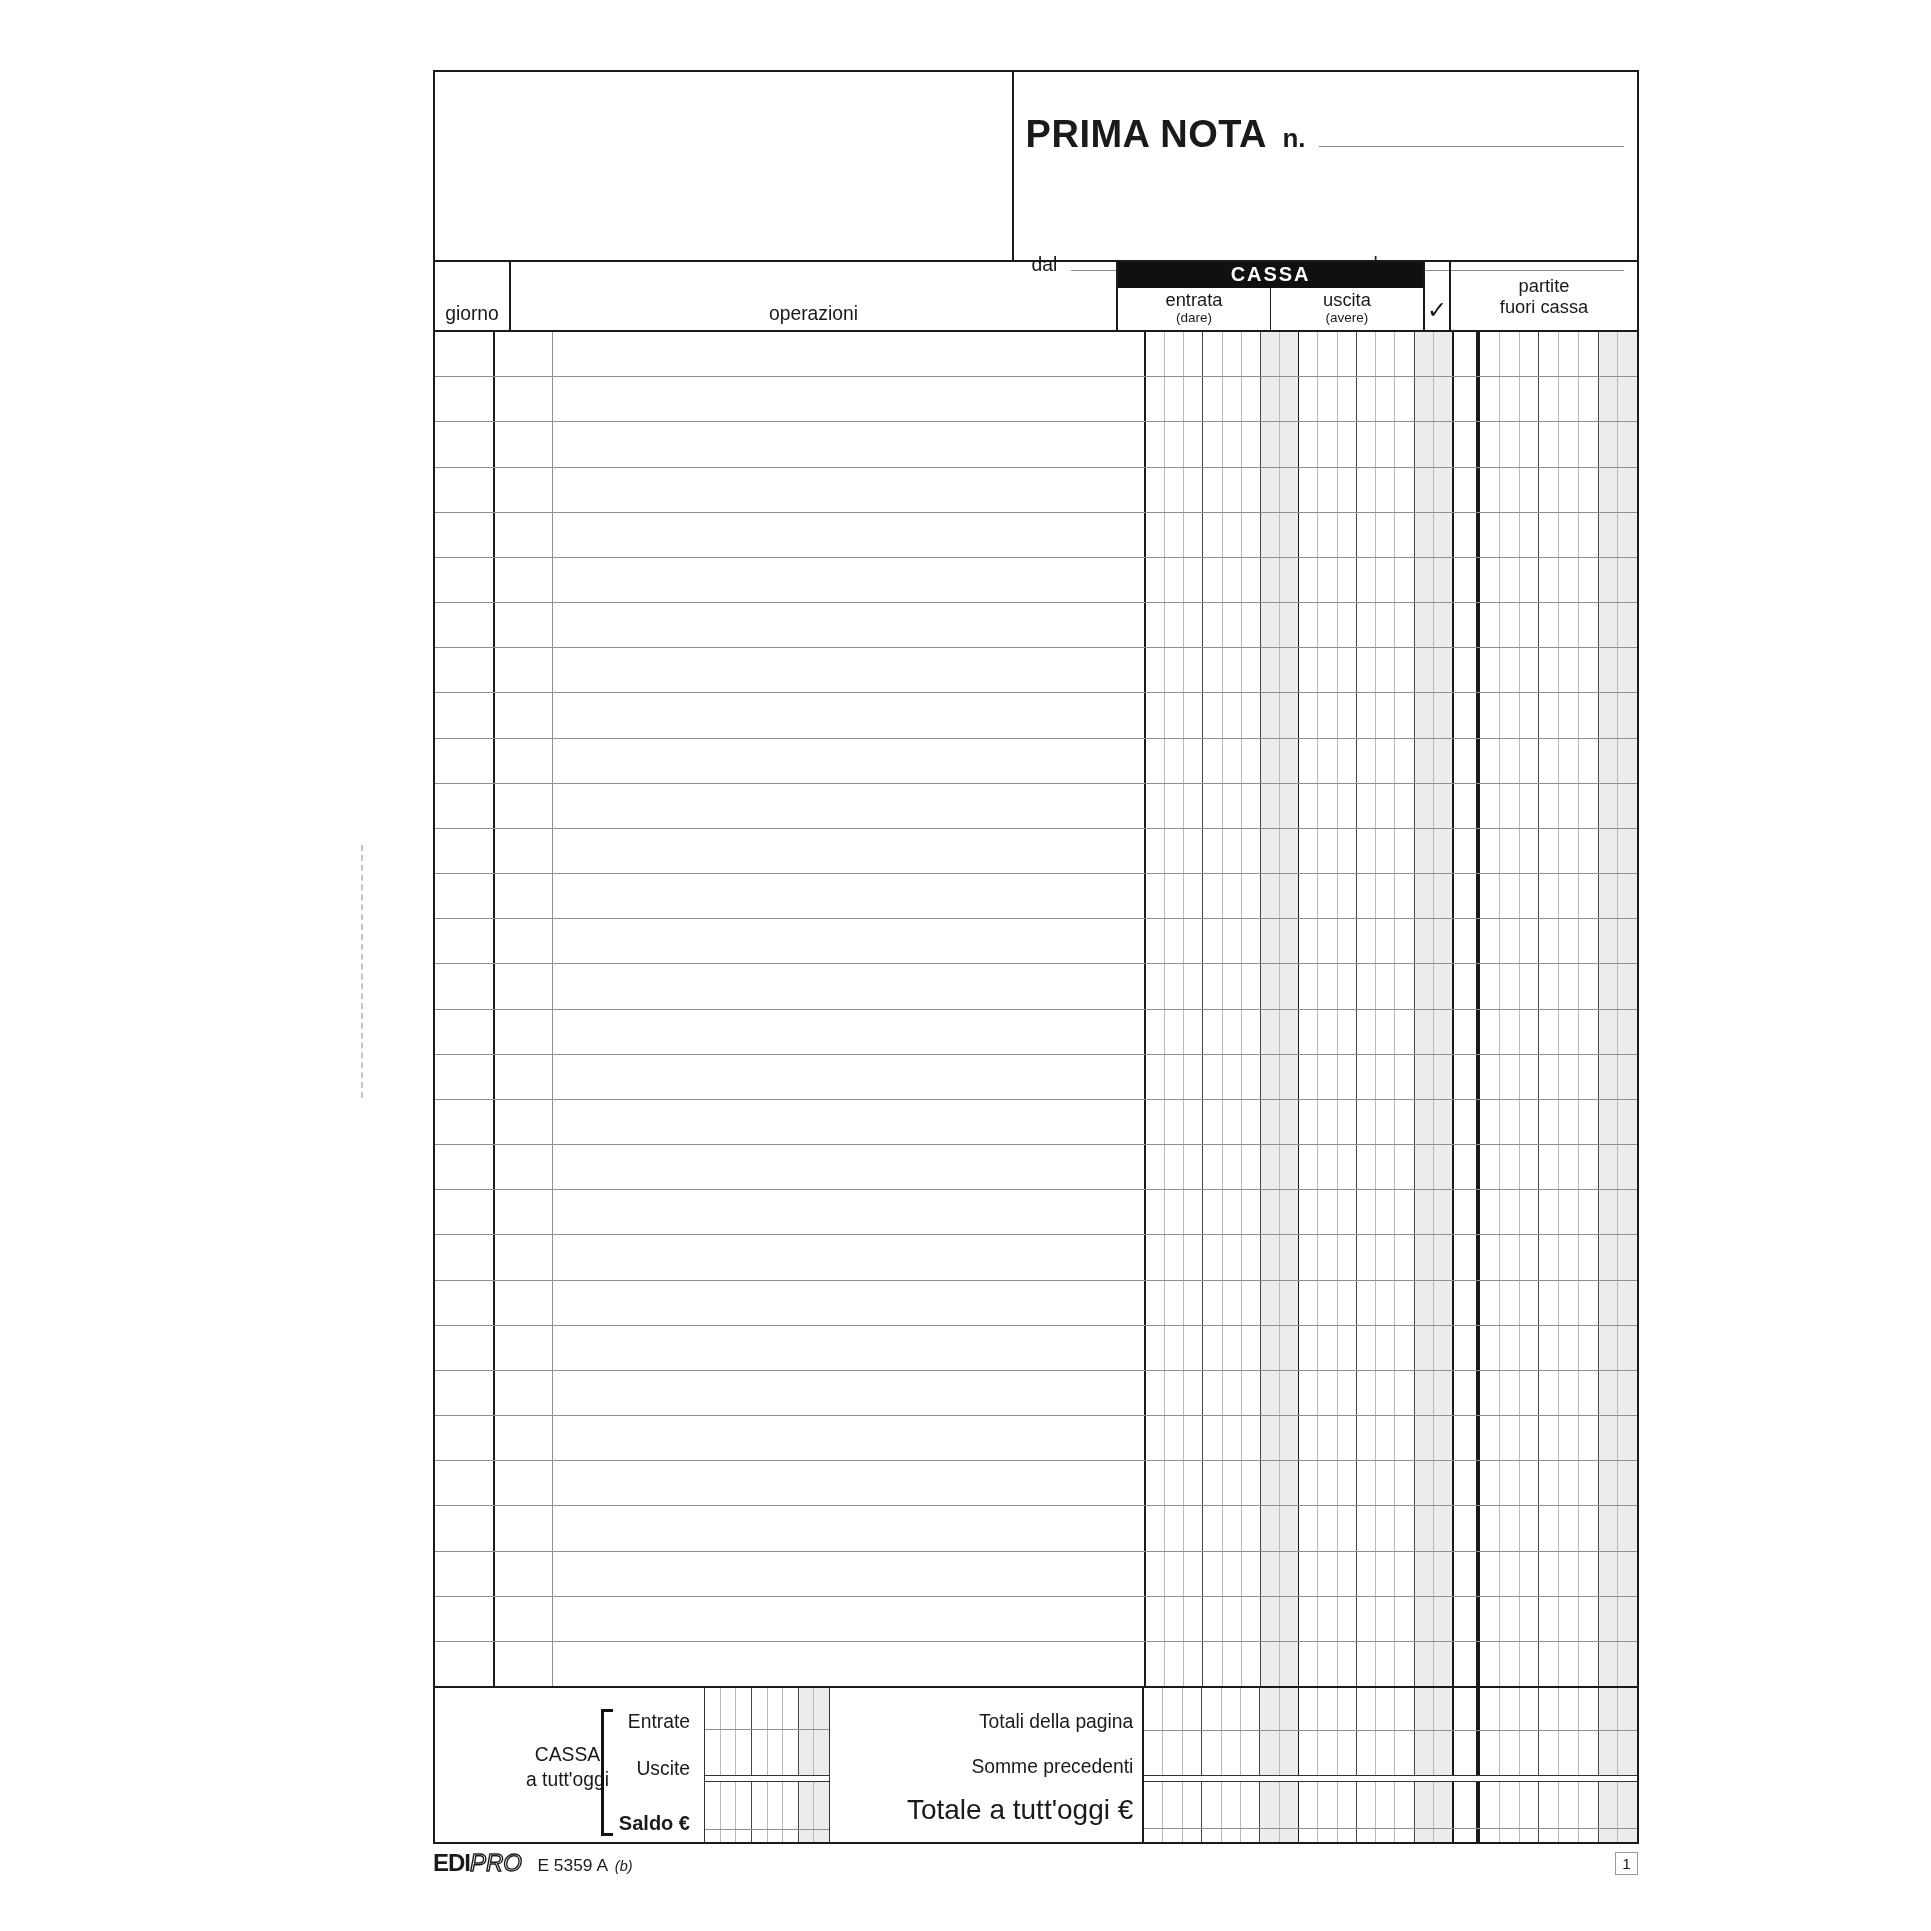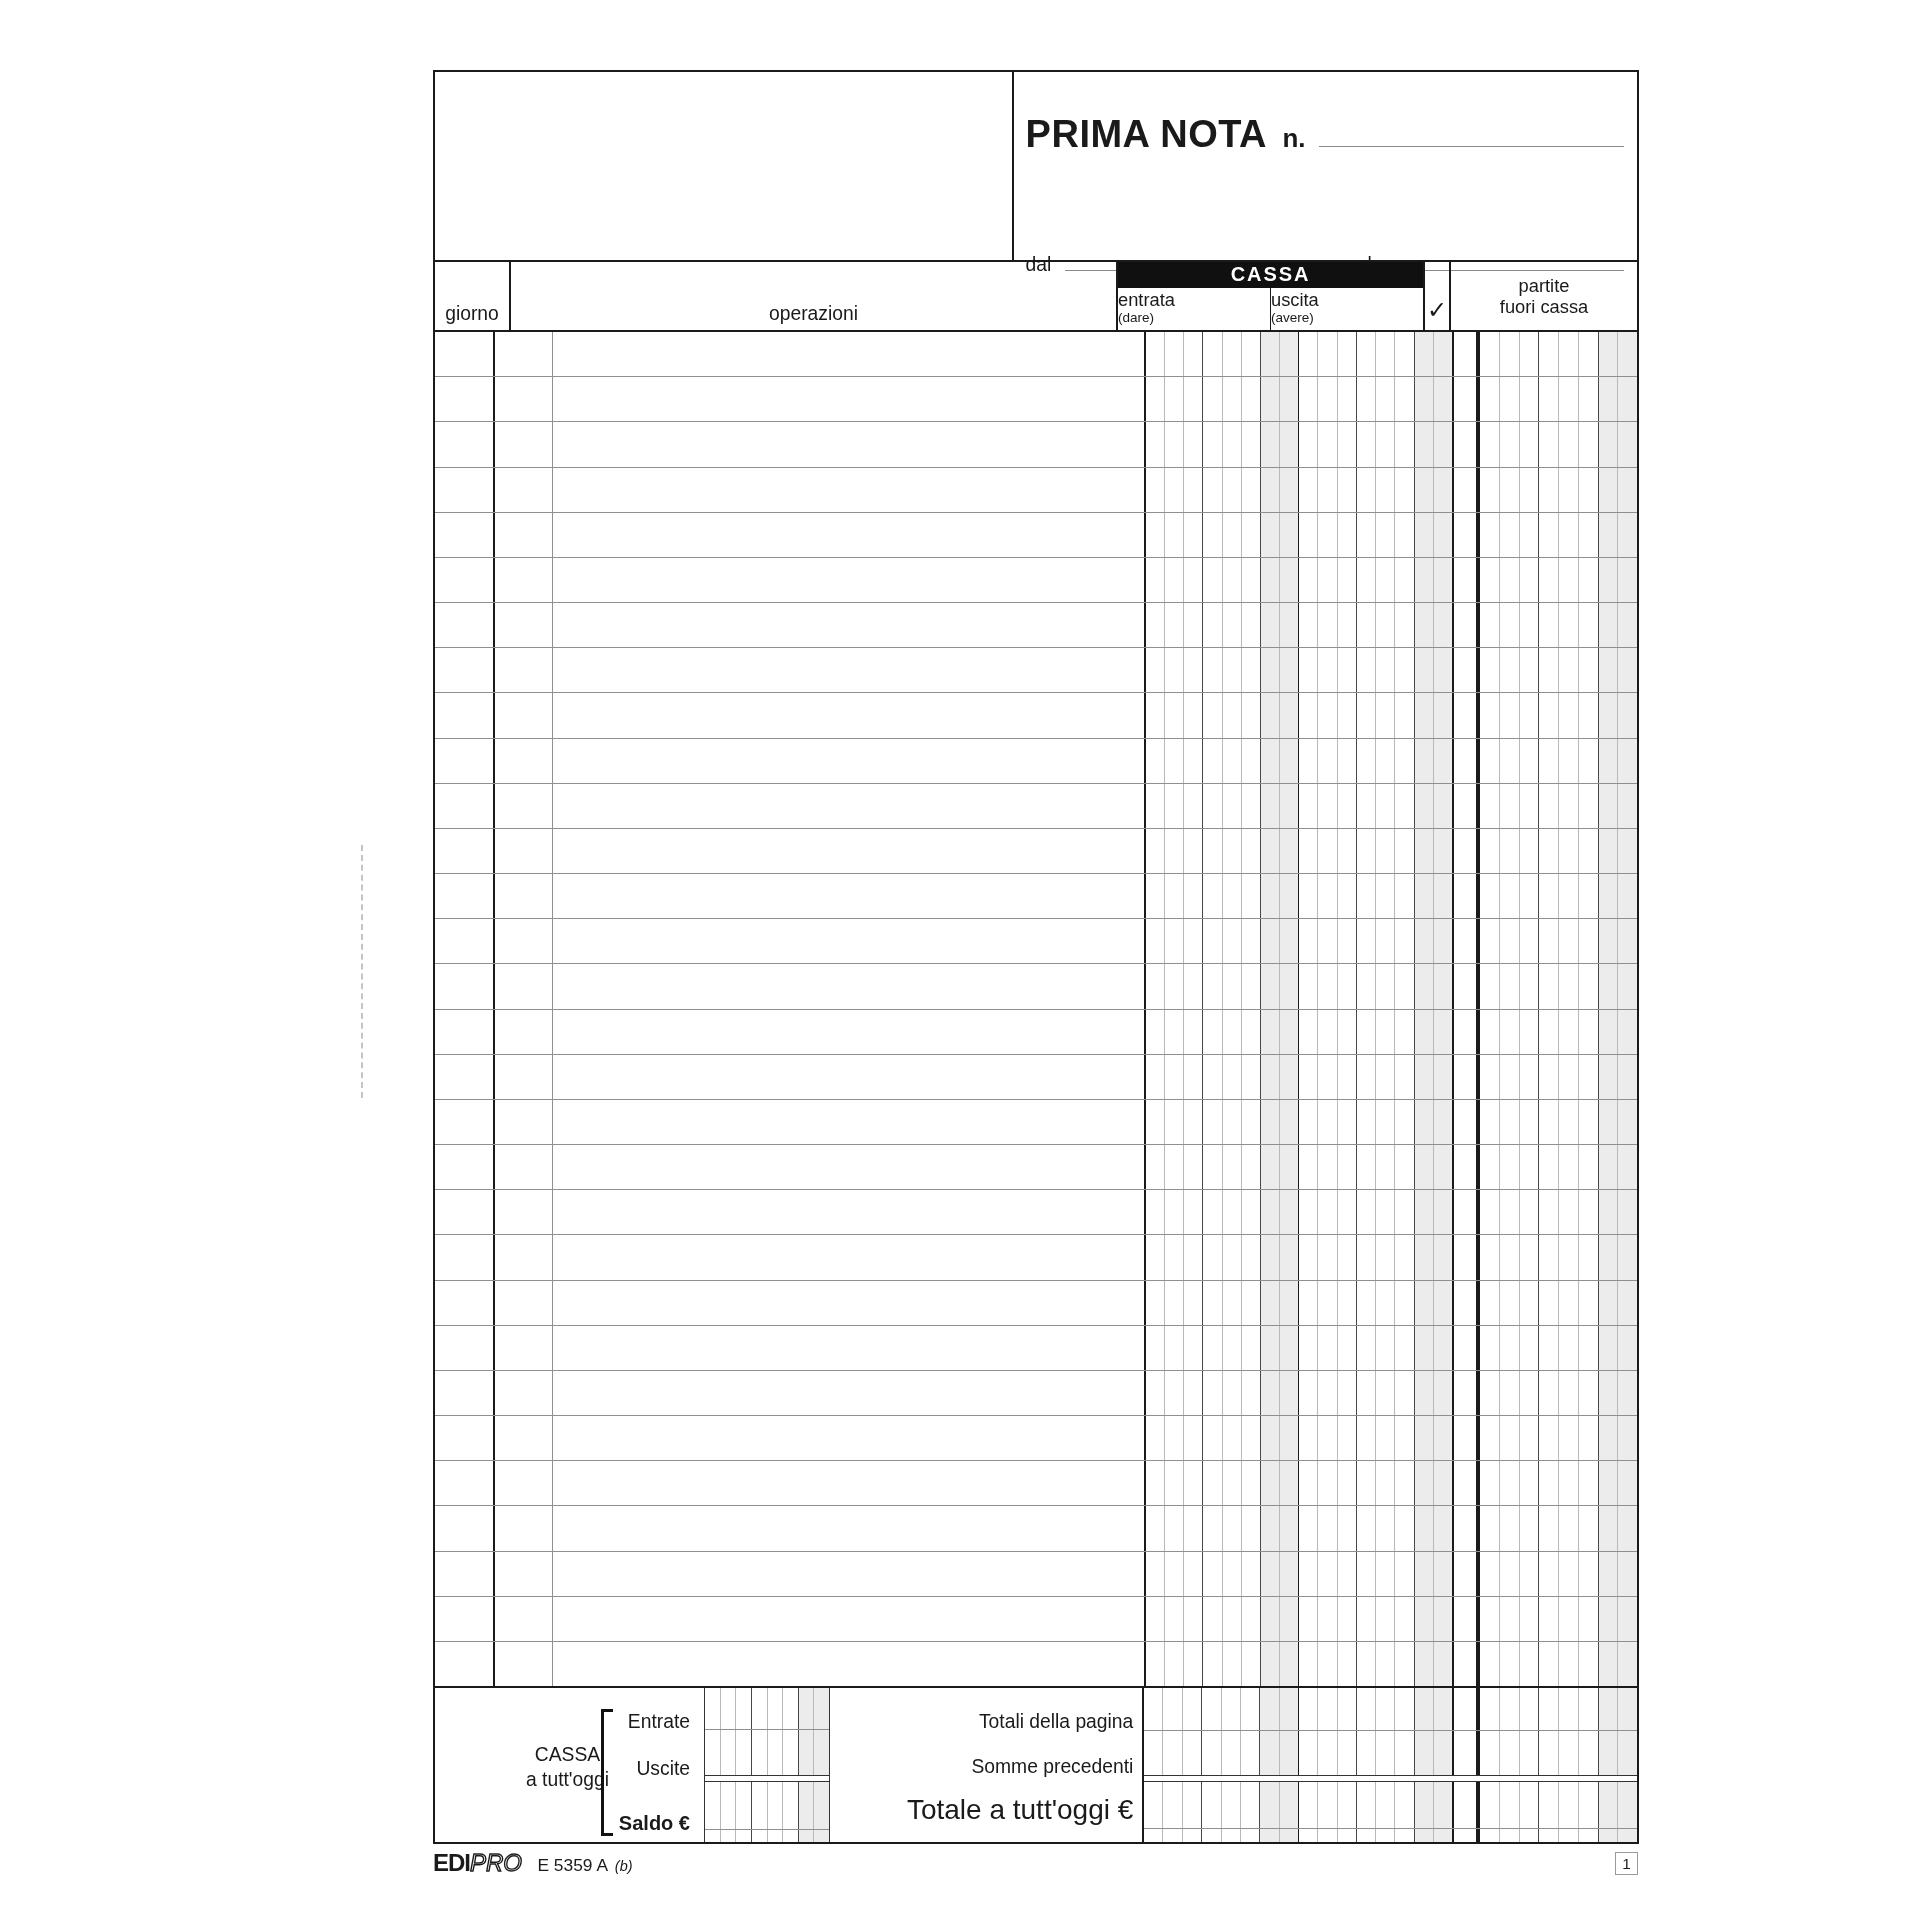--- a/index.html
+++ b/index.html
@@ -26,35 +26,35 @@
     background: #fff;
   }
   
   .hdr { height: 190px; display: flex; border-bottom: 2.9px solid #1a1a1a; }
   .hdr-left { width: 579px; border-right: 2.9px solid #1a1a1a; }
   .hdr-right { flex: 1; display: flex; flex-direction: column; padding: 0 13.5px 0 11.6px; gap: 48px; }
   .title-row { display: flex; align-items: baseline; margin-top: 41px; }
   .title { font-size: 38px; font-weight: bold; letter-spacing: 0.5px; white-space: nowrap; }
   .n-label { font-size: 26px; font-weight: bold; margin-left: 15.4px; }
   .fill-line { flex: 1; border-bottom: 1.9px solid #8a8a8a; height: 25px; margin-left: 13.5px; min-width: 39px; }
-  .date-row { display: flex; align-items: baseline; margin-top: 42px; font-size: 19.3px; }
+  .date-row { display: flex; align-items: baseline; margin-top: 42px; font-size: 19.3px; margin-left: 6px; }
   .date-row .lbl { white-space: nowrap; }
   .fill-line.date1 { flex: 0 0 263px; }
   .date-row .lbl.al { margin-left: 29px; }
   
   .thead { height: 68px; display: flex; flex: none; }
   .th { display: flex; align-items: flex-end; justify-content: center; font-size: 19.3px; }
   .th-giorno { width: 76px; border-right: 2.4px solid #1a1a1a; padding-bottom: 4.8px; }
   .th-oper   { flex: 1; padding-bottom: 4.8px; }
   .th-cassa  { width: 309px; display: flex; flex-direction: column;
                border-left: 2.4px solid #1a1a1a; border-right: 2.4px solid #1a1a1a; }
   .cassa-bar { height: 26px; background: #101010; color: #ffffff; text-align: center;
                font-weight: bold; font-size: 20px; line-height: 25px; letter-spacing: 1.9px; }
   .cassa-sub { flex: 1; display: flex; }
-  .cassa-sub .half { flex: 1; display: flex; flex-direction: column; justify-content: center; line-height: 18.3px; }
+  .cassa-sub .half { flex: 1; display: flex; flex-direction: column; align-items: center; justify-content: center; line-height: 18.3px; }
   .cassa-sub .half:first-child { border-right: 1.9px solid #1a1a1a; }
   .cassa-sub .main { font-size: 18.3px; }
   .cassa-sub .sub  { font-size: 13.5px; }
   .th-check { width: 26px; border-right: 2.4px solid #1a1a1a; font-size: 24px; font-weight: bold; padding-bottom: 5.8px; font-style: italic; }
   .th-partite { width: 186px; display: flex; flex-direction: column; align-items: center; justify-content: center; line-height: 21px; font-size: 18.3px; }
   
   .tbody { flex: 1; display: flex; flex-direction: column; border-top: 2.4px solid #1a1a1a; }
   .row { flex: 1; display: flex; border-bottom: 1px solid #8f8f8f; }
   .row:last-child { border-bottom: none; }
   .c-giorno { width: 60px; border-right: 2.4px solid #1a1a1a; }

